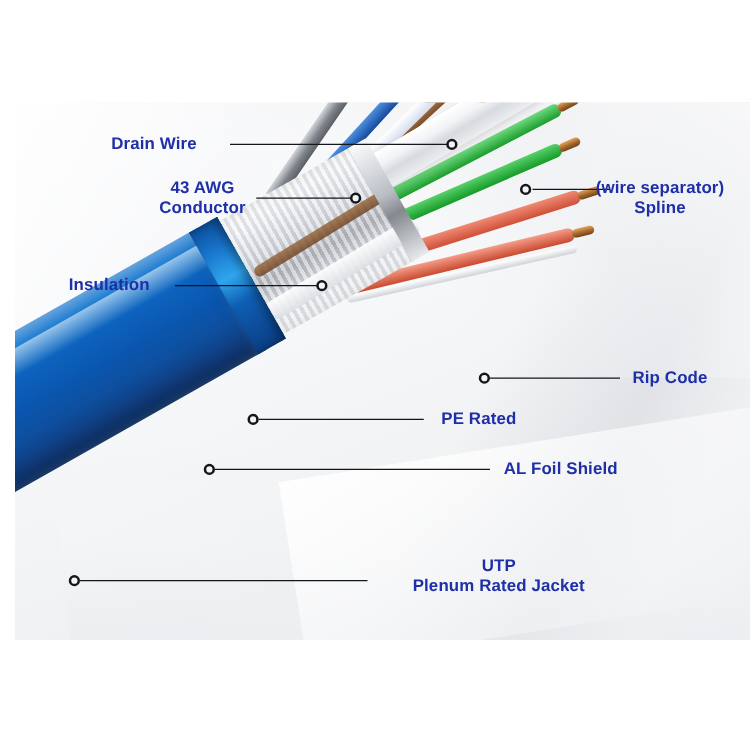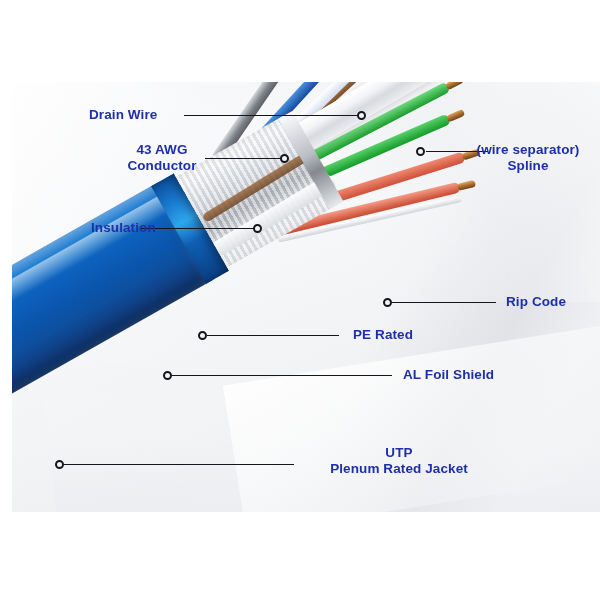--- a/index.html
+++ b/index.html
@@ -163,21 +163,21 @@
       <div class="dot" style="left:43px; top:378px;"></div>
     </div>
 
     <div class="label" style="left:77px; top:25px;">Drain Wire</div>
 
     <div class="label ctr" style="left:104px; top:60px; width:92px;">
       <div>43 AWG</div>
       <div>Conductor</div>
     </div>
 
-    <div class="label" style="left:43px; top:138px;margin-left:36px;">Insulation</div>
+    <div class="label" style="left:43px; top:138px;">Insulation</div>
 
     <div class="label ctr" style="left:443px; top:60px; width:146px;">
       <div>(wire separator)</div>
       <div>Spline</div>
     </div>
 
     <div class="label" style="left:494px; top:212px;">Rip Code</div>
 
     <div class="label" style="left:341px; top:245px;">PE Rated</div>
 

